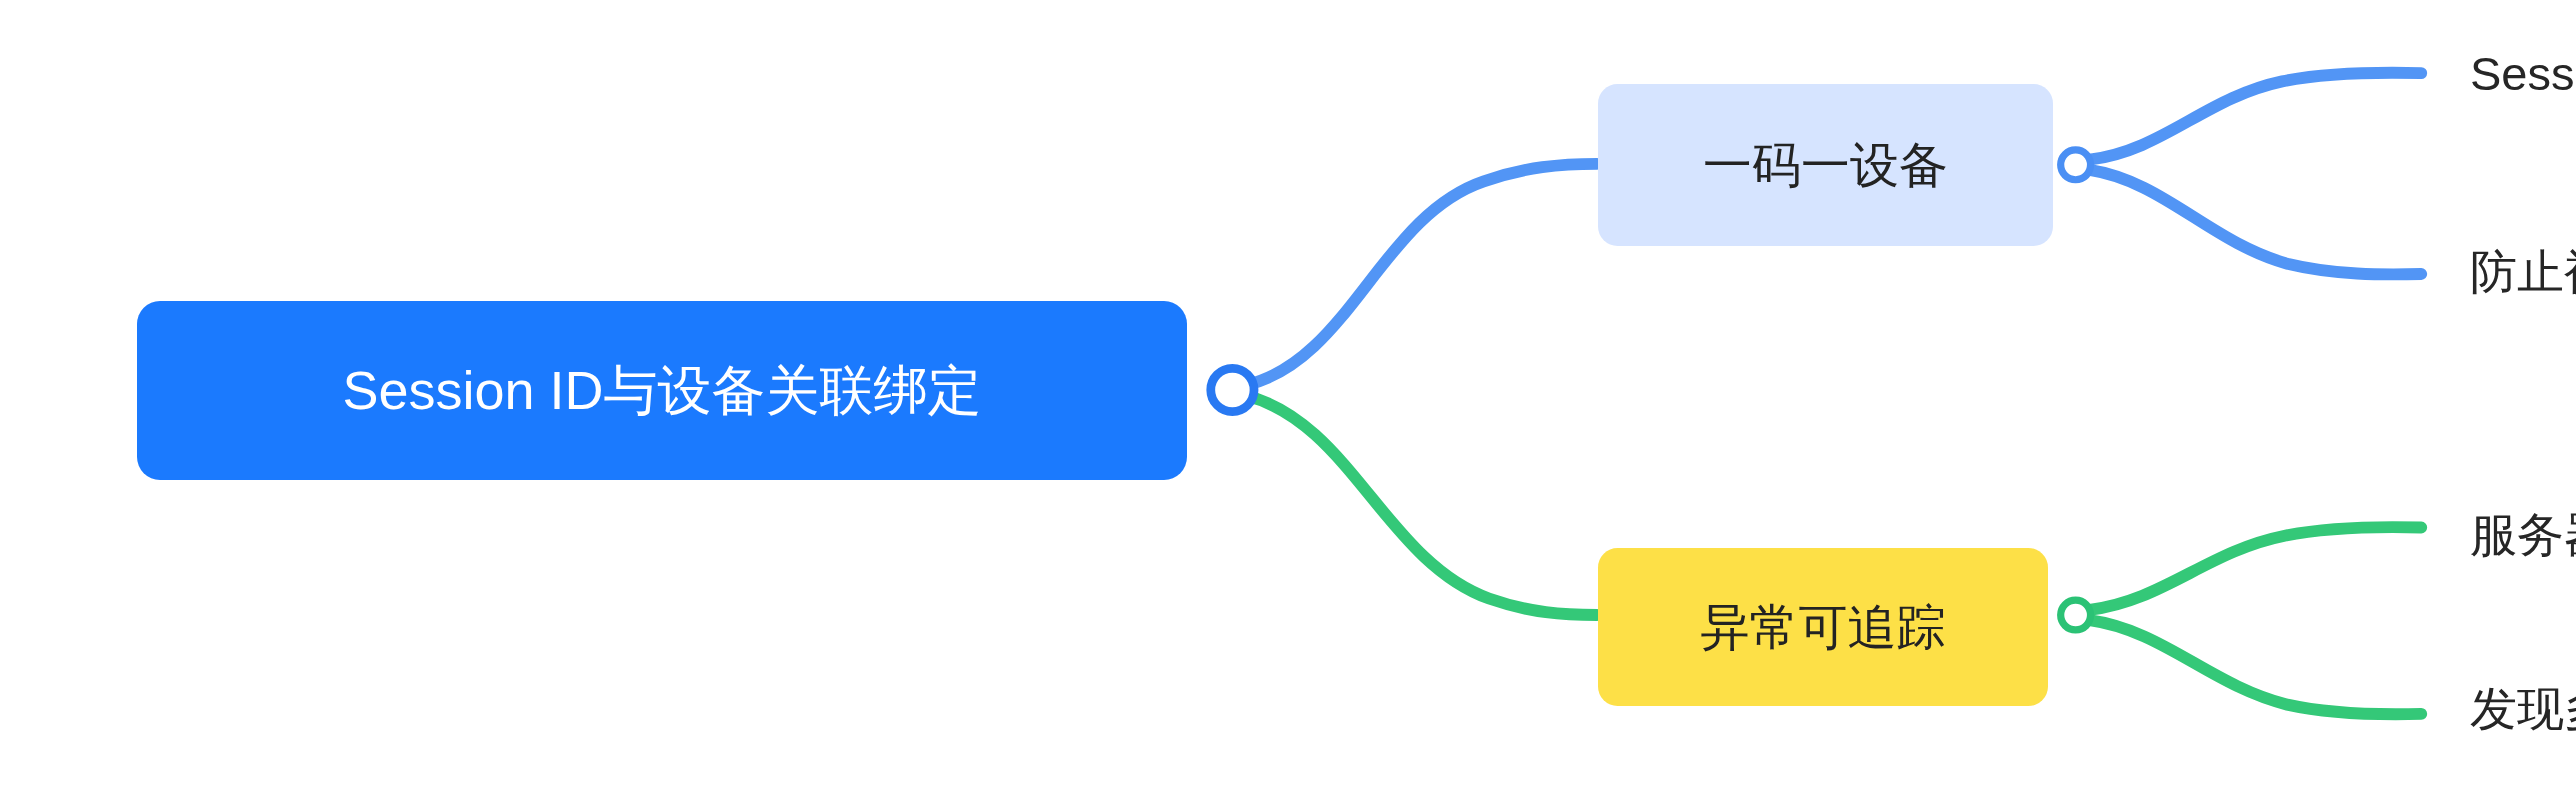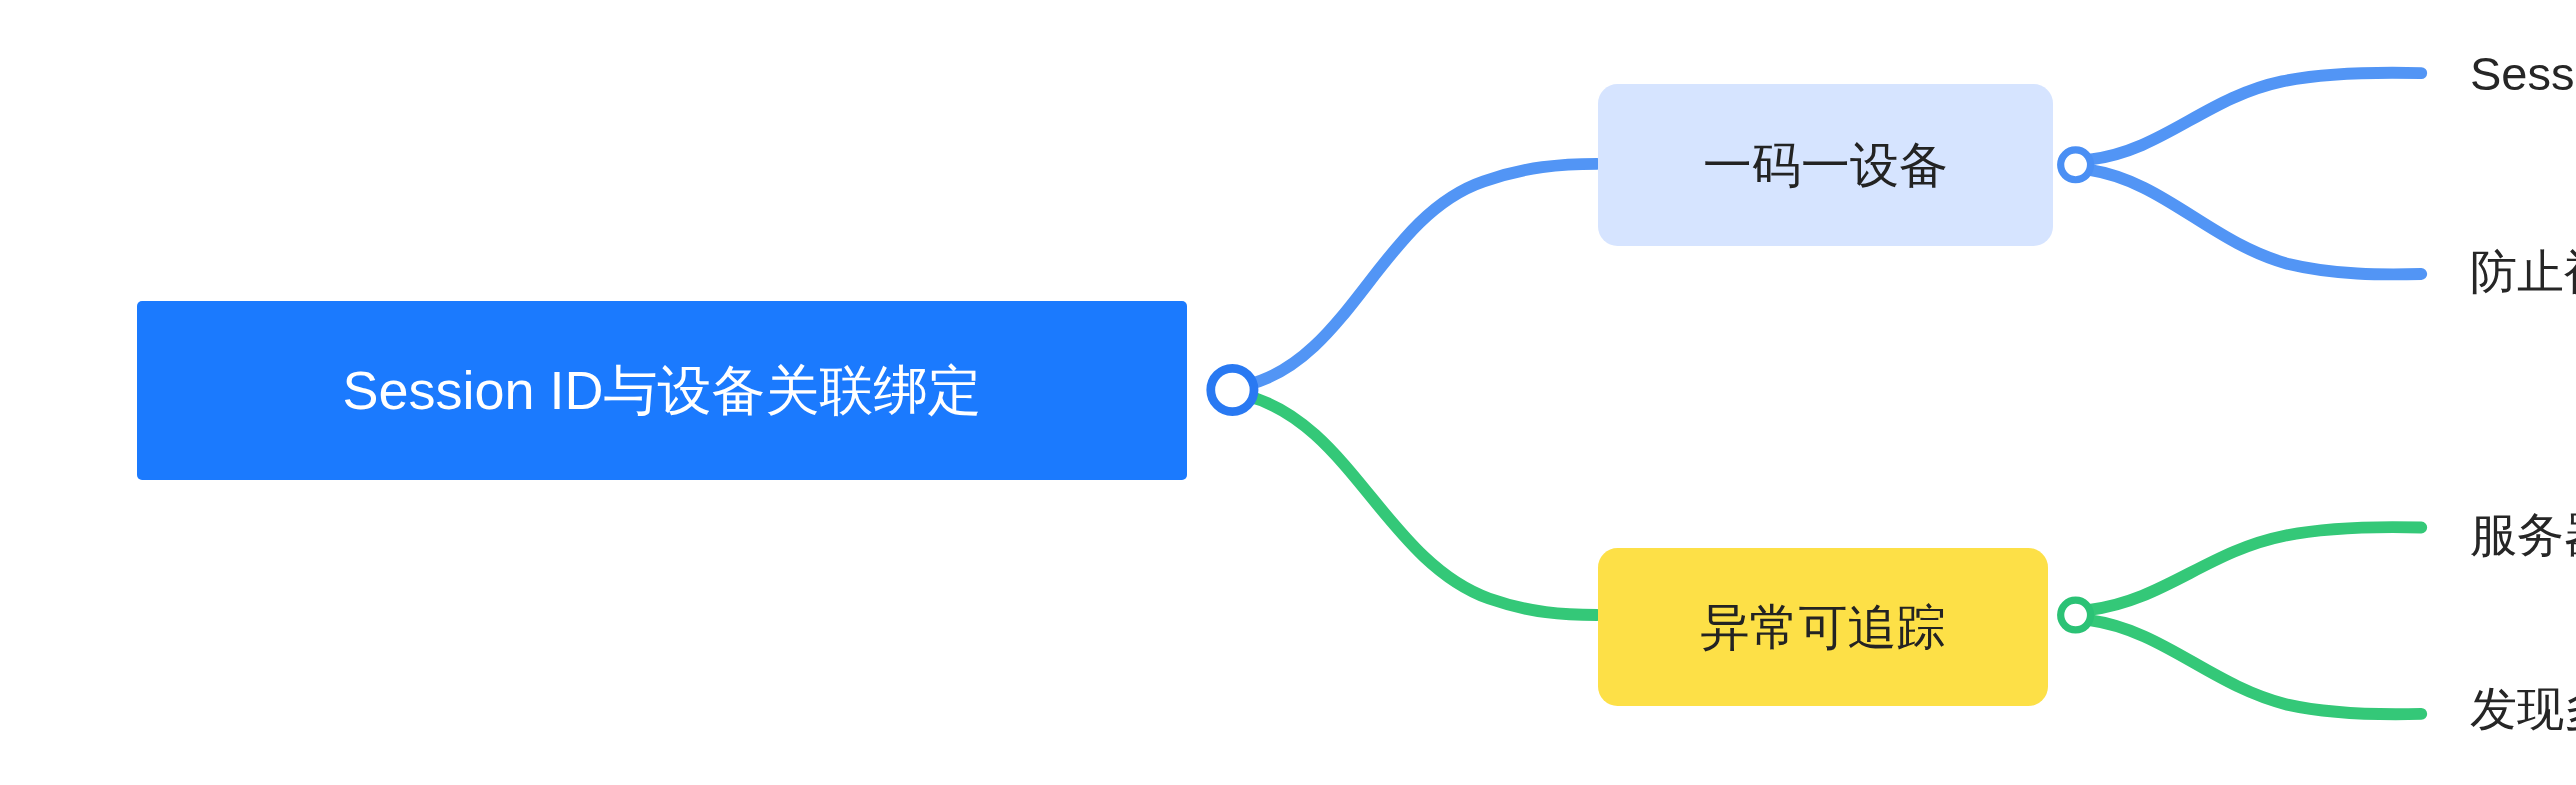--- a/index.html
+++ b/index.html
@@ -28,21 +28,21 @@
     pointer-events: none;
   }
 
   
   .node-root {
     position: absolute;
     left: 137px;
     top: 301px;
     width: 1050px;
     height: 179px;
-    border-radius: 5px;
+    border-radius: 23px;
     background: #1b7afe;
     display: flex;
     align-items: center;
     justify-content: center;
     box-sizing: border-box;
     padding: 0 24px;
   }
   .node-root .node-text {
     color: #ffffff;
     font-size: 54px;

